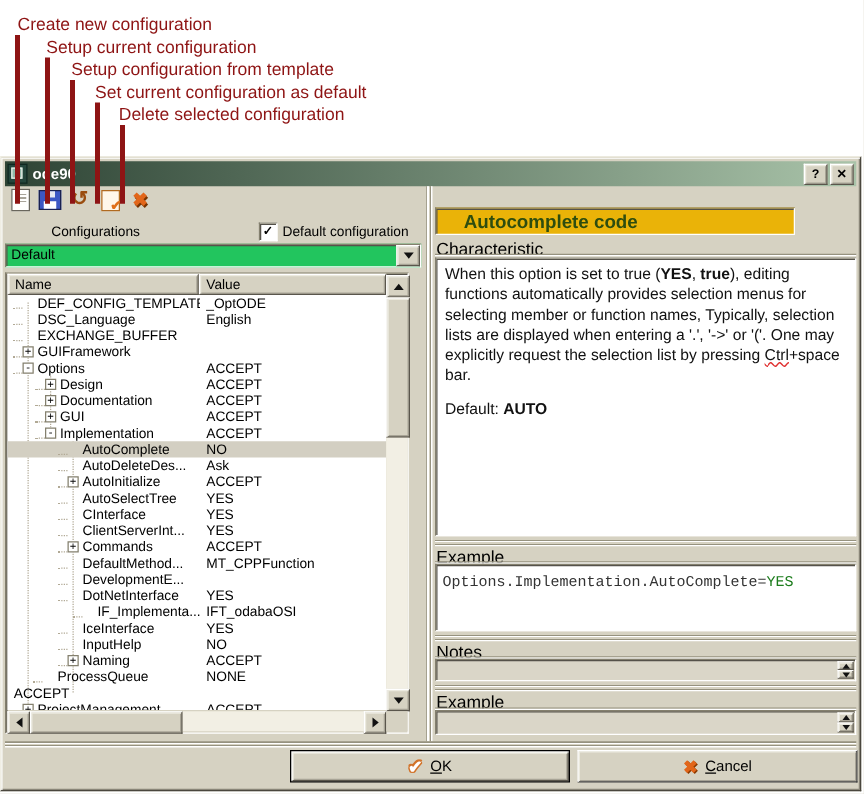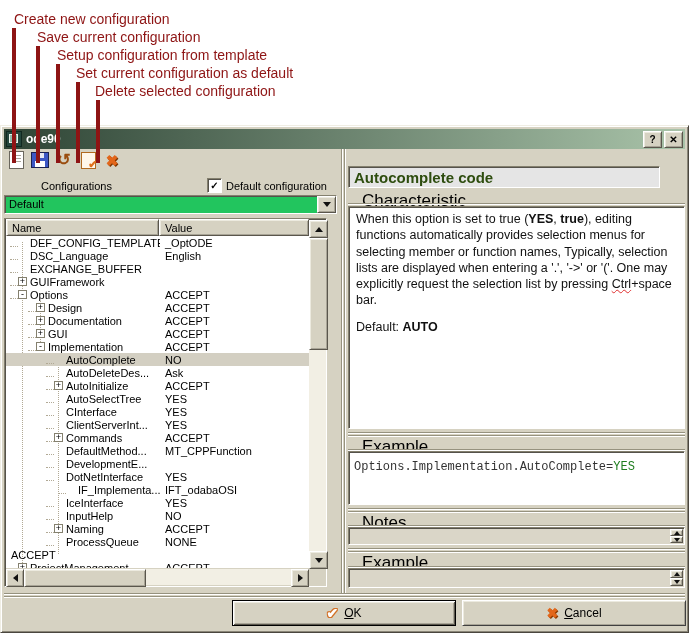--- a/index.html
+++ b/index.html
@@ -86,23 +86,23 @@
   .vsplit{position:absolute;left:337px;top:0;width:5px;height:444px;
           background:linear-gradient(to right,#96927F 0 1px,#FFFFFF 1px 2px,transparent 2px 3px,#96927F 3px 4px,#FFFFFF 4px 5px);}
   .hsplit{position:absolute;left:0;top:444px;width:681px;height:5px;
           background:linear-gradient(to bottom,#96927F 0 1px,#FFFFFF 1px 2px,transparent 2px 3px,#96927F 3px 4px,#FFFFFF 4px 5px);}
   .split2{position:absolute;left:0;width:100%;height:5px;
           background:linear-gradient(to bottom,#96927F 0 1px,#FFFFFF 1px 2px,transparent 2px 3px,#96927F 3px 4px,#FFFFFF 4px 5px);}
   .groove{position:absolute;left:0;width:100%;height:2px;border-top:1px solid #96927F;border-bottom:1px solid #FFFFFF;box-sizing:border-box;}
 
   
   .rp{position:absolute;left:344px;top:0;width:337px;height:444px;}
-  .rp-title{position:absolute;left:0;top:17px;width:312px;height:22px;box-sizing:border-box;background:#e5e5e5;
-            font-size:15px;font-weight:bold;color:#2E4D0F;padding:2px 5px;}
-  .rp-lab{position:absolute;left:14px;font-size:17px;color:#000;}
+  .rp-title{position:absolute;left:0;top:17px;width:288px;height:22px;box-sizing:border-box;background:#eab308;
+            font-size:15px;font-weight:bold;color:#2E4D0F;padding:2px 22px;}
+  .rp-lab{position:absolute;left:1px;font-size:14px;color:#000;}
   .char-box{position:absolute;left:0;top:57px;width:337px;height:223px;box-sizing:border-box;background:#FFFFFF;
             font-size:12.5px;line-height:1.3;color:#111;padding:4px 7px;overflow:hidden;}
   .char-box p{margin:0 0 10px 0;}
   .squig{text-decoration:underline;text-decoration-style:wavy;text-decoration-color:#E03030;text-decoration-thickness:1px;}
   .ex-box{position:absolute;left:0;top:302px;width:337px;height:54px;box-sizing:border-box;background:#FFFFFF;
           padding:4px 5px;overflow:hidden;white-space:nowrap;}
   .code{font-family:"Liberation Mono", monospace;font-size:12px;color:#333;}
   .code.green{color:#1E7D1E;}
   .mini-box{position:absolute;left:0;width:337px;box-sizing:border-box;background:#DAD6C8;}
   .spin{position:absolute;right:1px;top:1px;bottom:1px;width:13px;display:flex;flex-direction:column;}
@@ -121,21 +121,21 @@
         text-shadow:-1px 0 0 #D2732A,1px 0 0 #D2732A,0 -1px 0 #D2732A,0 1px 0 #D2732A,-1px -1px 0 #D2732A,1px 1px 0 #D2732A,-1px 1px 0 #D2732A,1px -1px 0 #D2732A;}
   .cx{font-size:14px;font-weight:bold;color:#E2661A;text-shadow:1px 1px 0 #8A3A00;}
 </style>
 </head>
 <body>
 
 <div>
 
   <div>
     <div class="co" style="left:14px;top:11px">Create new configuration</div>
-    <div class="co" style="left:37px;top:29px">Save current configuration</div>
+    <div class="co" style="left:37px;top:29px">Setup current configuration</div>
     <div class="co" style="left:57px;top:47px">Setup configuration from template</div>
     <div class="co" style="left:76px;top:65px">Set current configuration as default</div>
     <div class="co" style="left:95px;top:83px">Delete selected configuration</div>
     <div class="coline" style="left:12px;top:28px;height:135px"></div>
     <div class="coline" style="left:36px;top:46px;height:117px"></div>
     <div class="coline" style="left:56px;top:64px;height:99px"></div>
     <div class="coline" style="left:76px;top:82px;height:81px"></div>
     <div class="coline" style="left:96px;top:100px;height:63px"></div>
   </div>
 
@@ -380,21 +380,21 @@
             </div>
             <div class="trow">
               <div class="tname" style="padding-left: 40px;">
                 <i class="conn"></i>
                 <span class="ebox">+</span>
                 <span>Naming</span>
               </div>
               <div class="tvalue">ACCEPT</div>
             </div>
             <div class="trow">
-              <div class="tname" style="padding-left: 40px;">
+              <div class="tname" style="padding-left: 20px;">
                 <i class="conn"></i>
                 <i class="nbox"></i>
                 <span>ProcessQueue</span>
               </div>
               <div class="tvalue">NONE</div>
             </div>
             <div class="trow">
               <div class="tvalue">ACCEPT</div>
             </div>
             <div class="trow">

